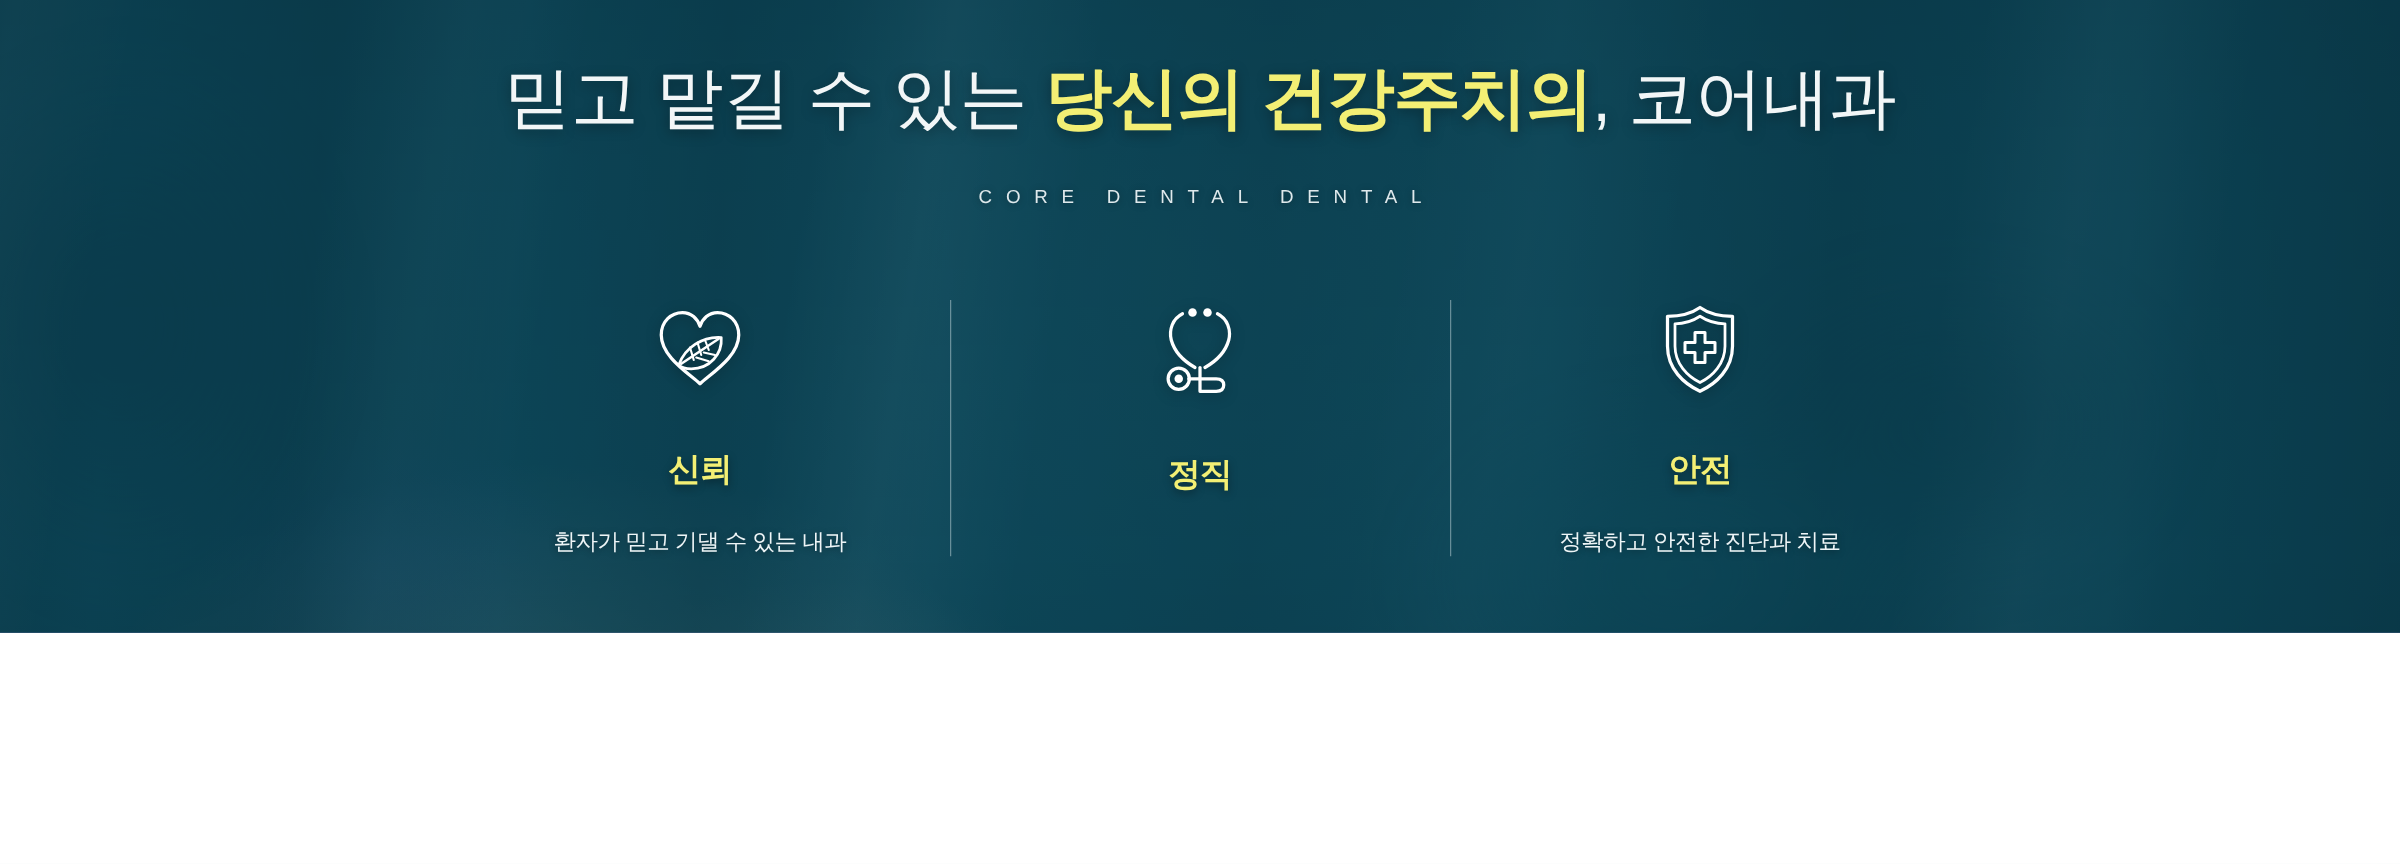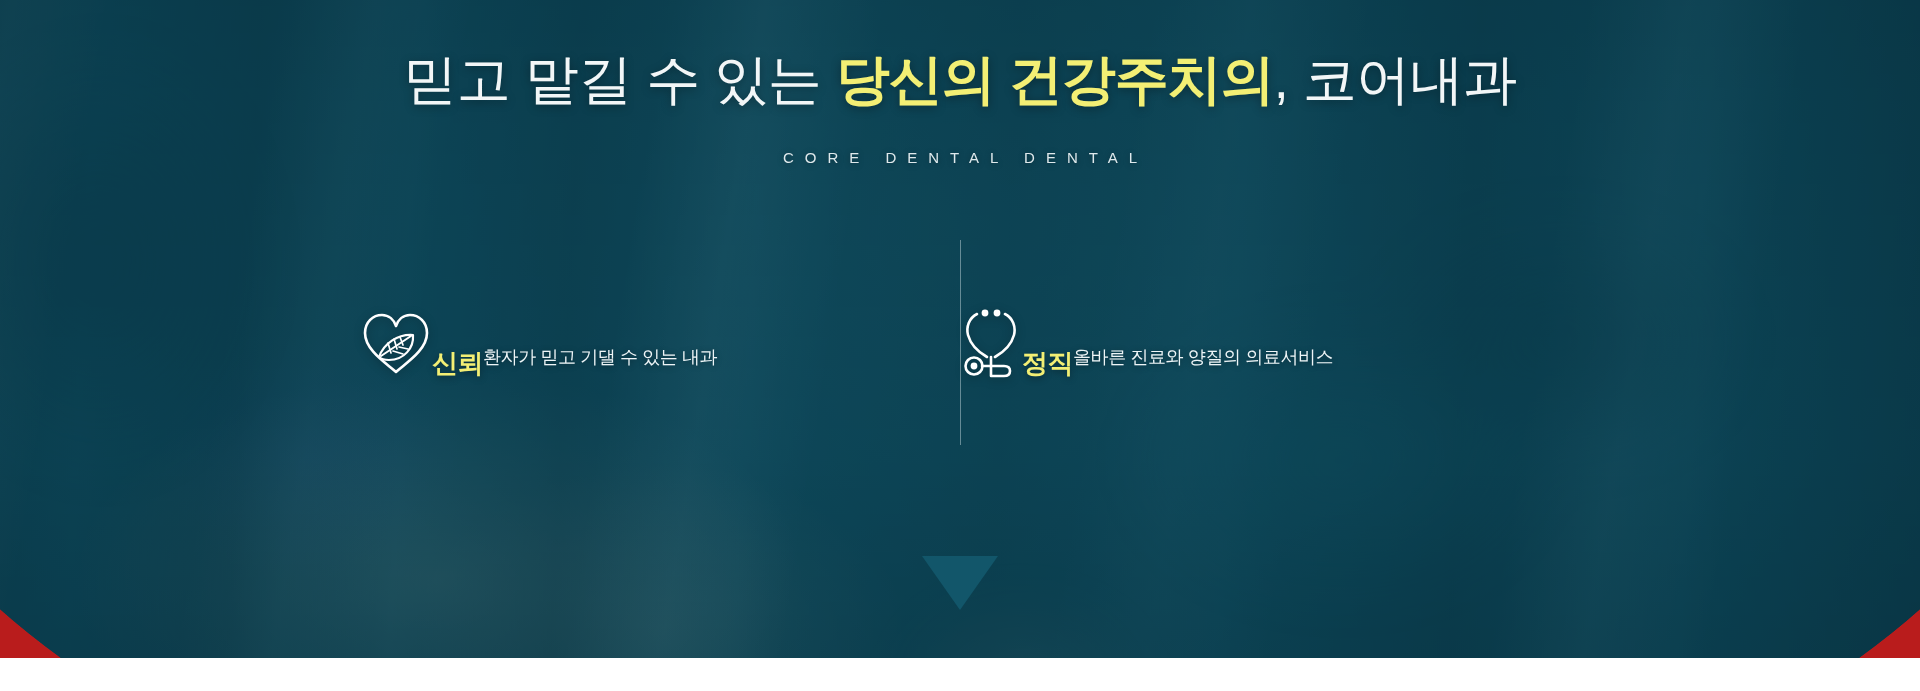--- a/index.html
+++ b/index.html
@@ -8,22 +8,22 @@
     width:1920px;
     height:691px;
     overflow:hidden;
     background:#ffffff;
     font-family:"Liberation Sans", "DejaVu Sans", sans-serif;
   }
 
   #hero {
     position:relative;
     width:1920px;
-    height:658px;
-    background:#b91c1c;
+    height:506px;
+    background:#4c1d95;
     overflow:hidden;
   }
 
   
   .hero-panel {
     position:absolute;
     left:-160px;
     top:-300px;
     width:2240px;
     height:1200px;
@@ -143,21 +143,21 @@
     top:240px;
     width:1200px;
     height:205px;
     display:flex;
     align-items:stretch;
   }
   .feature {
     position:relative;
     flex:1 1 0;
     display:flex;
-    flex-direction:row;
+    flex-direction:column;
     align-items:center;
   }
   .feature + .feature::before {
     content:"";
     position:absolute;
     left:0;
     top:0;
     width:1px;
     height:205px;
     background:rgba(226,240,243,0.42);
@@ -254,22 +254,32 @@
             <circle cx="25" cy="5" r="3.4" fill="#ffffff" stroke="none"></circle>
             <circle cx="37" cy="5" r="3.4" fill="#ffffff" stroke="none"></circle>
             <path d="M31 49 L 31 58"></path>
             <path d="M31 58 L 44 58 C 48 58, 50 60, 50 63 C 50 66, 48 68, 44 68 L 31 68 Z"></path>
             <path d="M22 58 L 31 58"></path>
             <circle cx="14" cy="58" r="8.5"></circle>
             <circle cx="14" cy="58" r="3.4" fill="#ffffff" stroke="none"></circle>
           </svg>
         </div>
         <div class="feature-title">정직</div>
-        <div class="feature-desc">올바른 진료와 양질의 의료서비스</div>
       </div>
 
+      <div class="feature">
+        <div class="feature-icon">
+          <svg width="62" height="72" viewBox="0 0 62 72" fill="none" stroke="#ffffff" stroke-width="2.6" stroke-linecap="round" stroke-linejoin="round">
+            <path d="M31 3 C 24 8, 15 10, 5 10 L 5 34 C 5 52, 18 64, 31 70 C 44 64, 57 52, 57 34 L 57 10 C 47 10, 38 8, 31 3 Z"></path>
+            <path d="M31 10 C 25 14, 18 16, 11 16 L 11 34 C 11 48, 21 58, 31 63 C 41 58, 51 48, 51 34 L 51 16 C 44 16, 37 14, 31 10 Z" stroke-width="2.2"></path>
+            <path d="M27 23 L 35 23 L 35 31 L 43 31 L 43 39 L 35 39 L 35 47 L 27 47 L 27 39 L 19 39 L 19 31 L 27 31 Z" stroke-width="2.4"></path>
+          </svg>
+        </div>
+        <div class="feature-title">안전</div>
+        <div class="feature-desc">정확하고 안전한 진단과 치료</div>
+      </div>
 
     </div>
   </div>
 
   <div class="pointer"></div>
 
 </div>
 
 </body></html>

